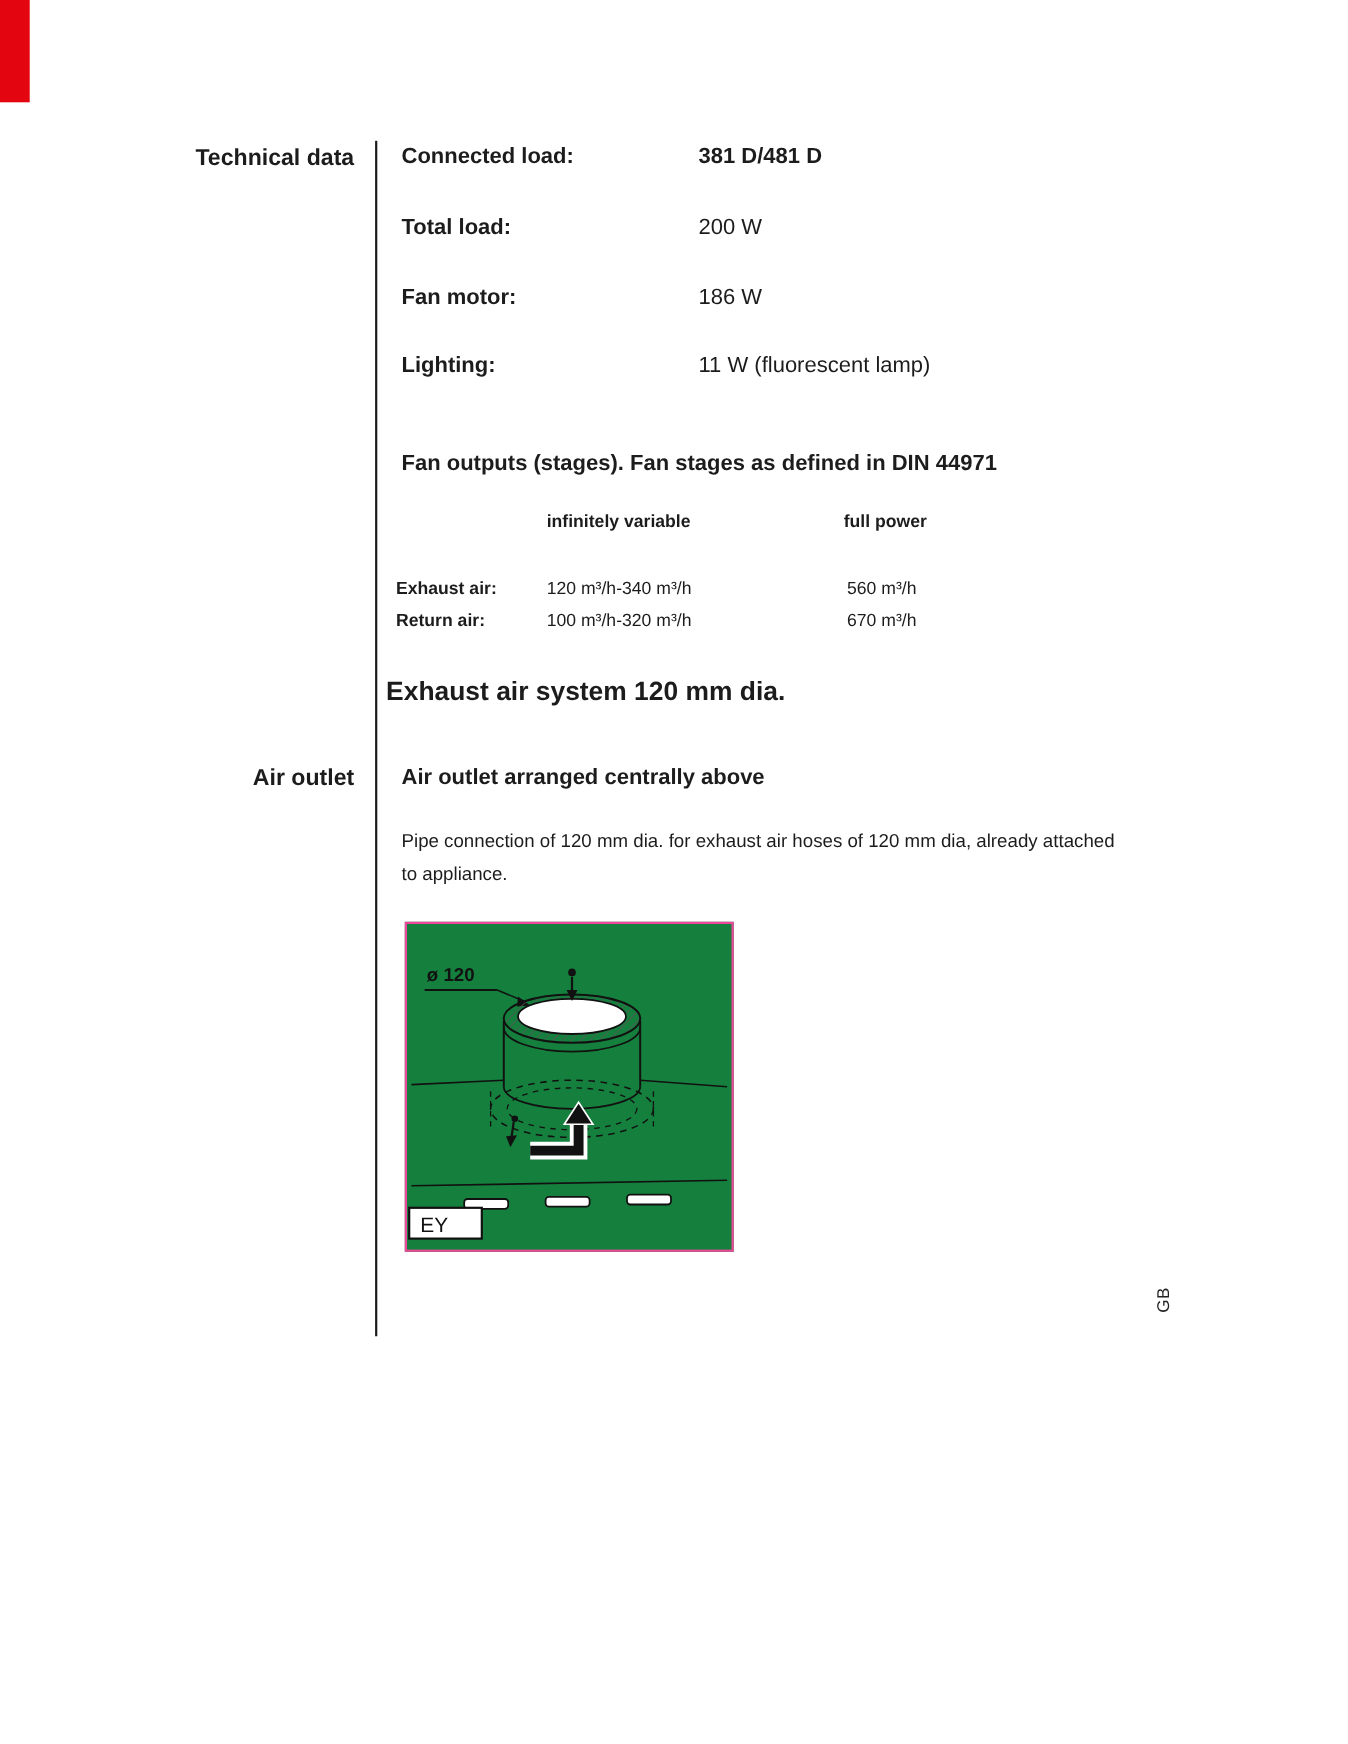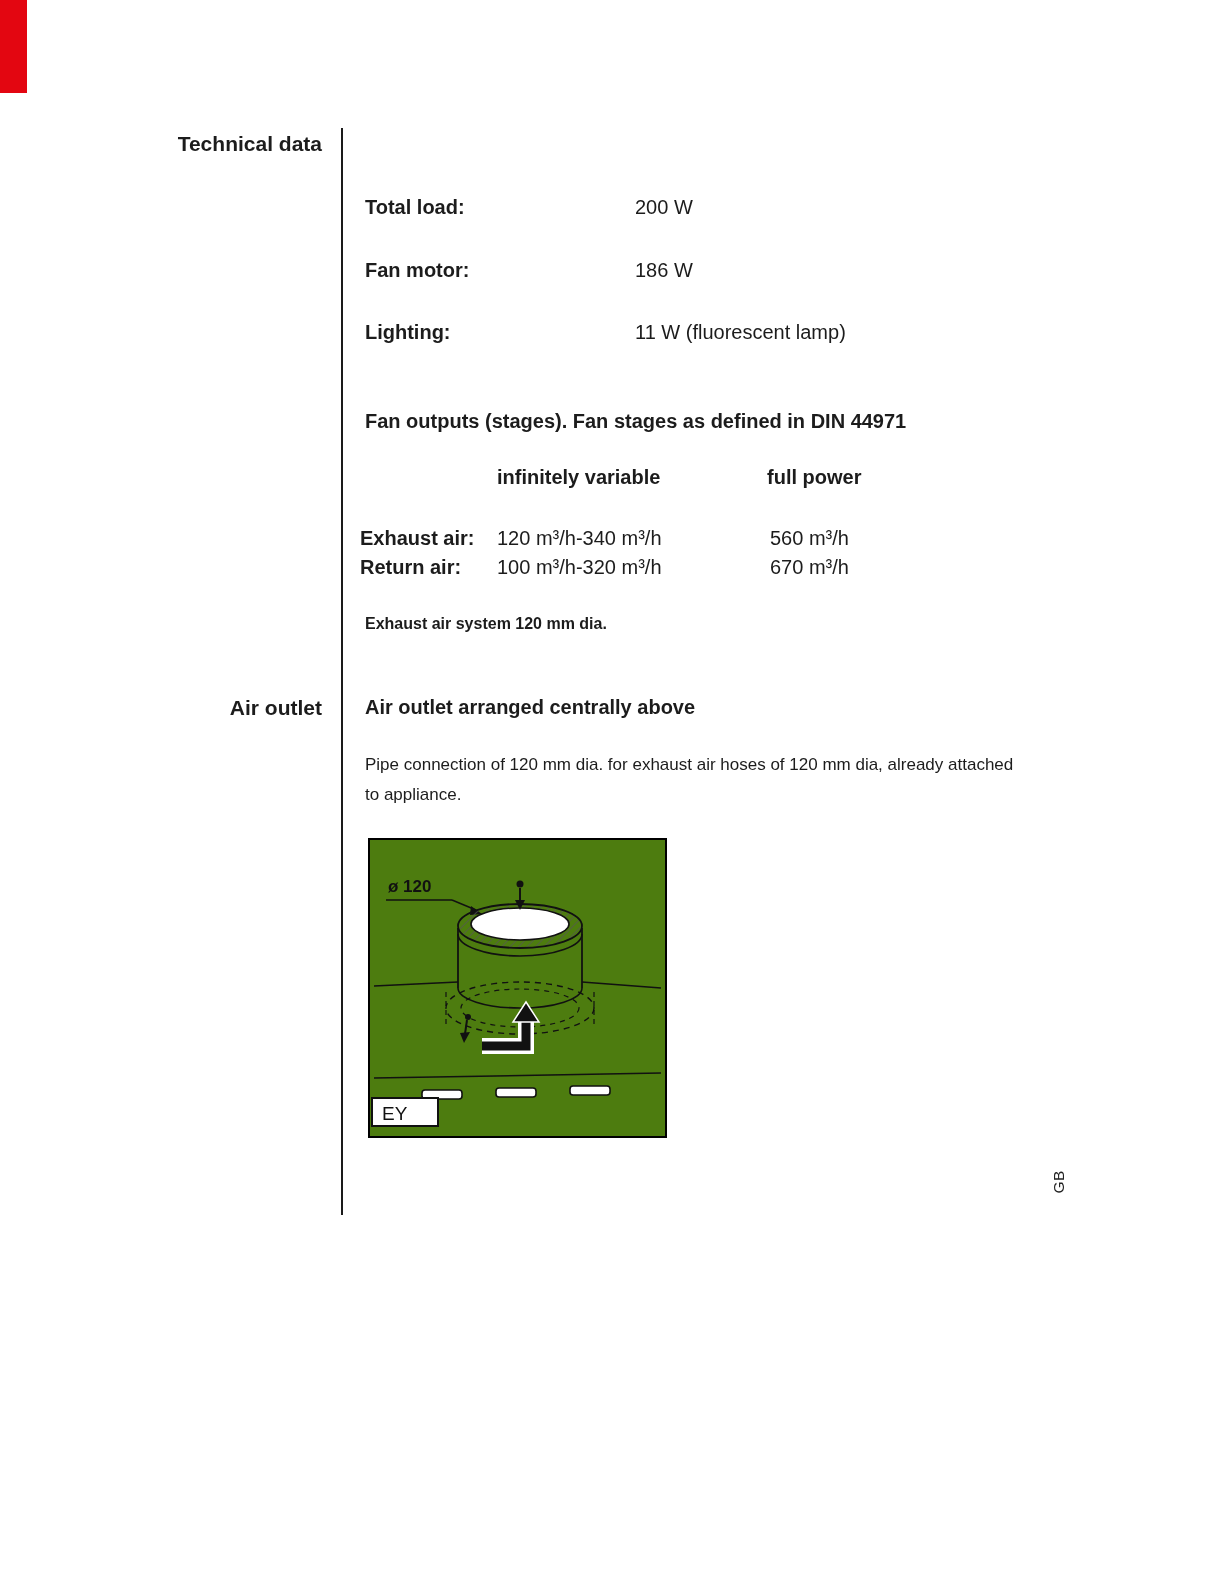--- a/index.html
+++ b/index.html
@@ -22,55 +22,58 @@
 
   .vline { position:absolute; left:341px; top:128px; width:2px; height:1412px; background:#1a1a1a; }
 
   
   .spec-row { position:absolute; left:365px; font-size:20px; white-space:nowrap; }
   .r0 { top:131px; } .r1 { top:196px; } .r2 { top:259px; } .r3 { top:321px; }
   .spec-label { display:inline-block; width:270px; font-weight:700; }
   .spec-value.bold { font-weight:700; }
 
   .fan-heading   { position:absolute; left:365px; top:410px; font-size:20px; font-weight:700; white-space:nowrap; }
-  .cell          { position:absolute; font-size:20px; white-space:nowrap; }
+  .cell          { position:absolute; font-size:16px; white-space:nowrap; }
   .colh          { top:466px; font-weight:700; }
   .c-var         { left:497px; }
   .c-full        { left:767px; }
   .cell-lbl      { left:360px; font-weight:700; }
   .cell-rng      { left:497px; }
   .cell-ful      { left:770px; }
   .row-a         { top:527px; }
   .row-b         { top:556px; }
-  .exhaust-note  { position:absolute; left:365px; top:615px; font-size:16px; font-weight:700; }
+  .exhaust-note  { position:absolute; left:351px; top:615px; font-size:24px; font-weight:700; }
 
   .air-sub  { position:absolute; left:365px; top:696px; font-size:20px; font-weight:700; }
   .air-para { position:absolute; left:365px; top:750px; width:662px; font-size:17px; line-height:30px; }
 
   .figure { position:absolute; left:368px; top:838px; width:299px; height:300px;
-    border:2px solid #000000; background:#4d7c0f; }
+    border:2px solid #ec4899; background:#15803d; }
 
   .edge-code { position:absolute; left:1050px; top:1124px; height:412px;
     writing-mode:vertical-rl; transform:rotate(180deg);
     font-size:15.5px; color:#222; white-space:pre; letter-spacing:0.5px; }
 
   .page-num { position:absolute; left:294px; top:1499px; font-size:28px; }
 </style>
 </head>
 <body>
 
 <div class="page">
 
   <div class="red-mark"></div>
 
   <div class="margin-heading h-tech">Technical data</div>
   <div class="margin-heading h-air">Air outlet</div>
 
   <div class="vline"></div>
 
+  <div class="spec-row r0">
+    <span class="spec-label">Connected load:</span><span class="spec-value bold">381 D/481 D</span>
+  </div>
   <div class="spec-row r1">
     <span class="spec-label">Total load:</span><span class="spec-value">200 W</span>
   </div>
   <div class="spec-row r2">
     <span class="spec-label">Fan motor:</span><span class="spec-value">186 W</span>
   </div>
   <div class="spec-row r3">
     <span class="spec-label">Lighting:</span><span class="spec-value">11 W (fluorescent lamp)</span>
   </div>
 

